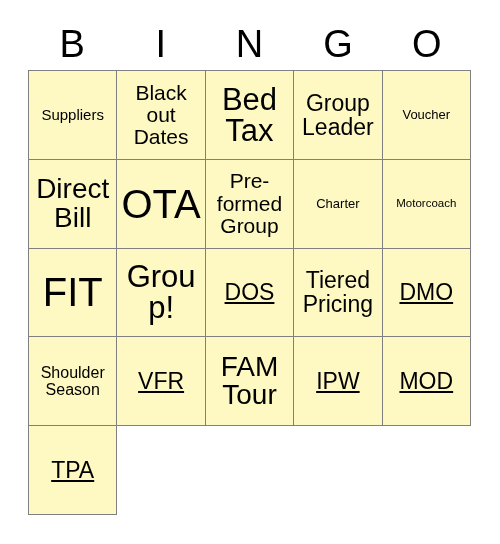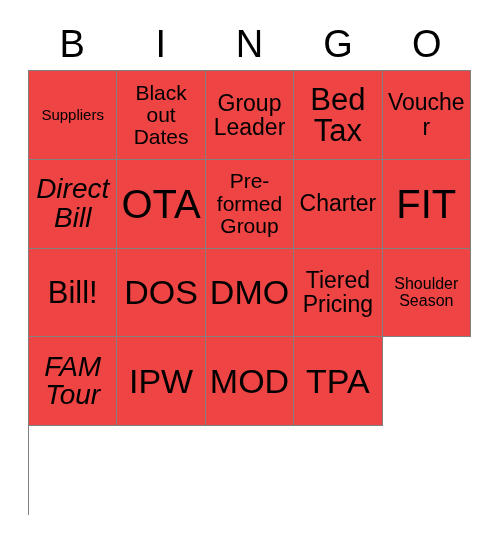--- a/index.html
+++ b/index.html
@@ -58,42 +58,42 @@
   }
   .cell {
     border-right: 1px solid #808080;
     border-bottom: 1px solid #808080;
     box-sizing: border-box;
     display: flex;
     align-items: center;
     justify-content: center;
     text-align: center;
     padding: 1px 2px;
-    background: #ef4444;
+    background: #fef9c3;
     overflow: hidden;
   }
   .cell-text {
     display: block;
     width: 100%;
     line-height: 1.04;
     color: #000000;
     word-wrap: break-word;
     overflow-wrap: break-word;
     hyphens: none;
   }
   
   .fs-xs   { font-size: 11.5px; line-height: 1.12; }
   .fs-sm   { font-size: 15px;   line-height: 1.1;  }
   .fs-smm  { font-size: 16px;   line-height: 1.1;  }
-  .fs-md   { font-size: 23px; line-height: 1.08; }
+  .fs-md   { font-size: 13px; line-height: 1.08; }
   .fs-mdl  { font-size: 21px;   line-height: 1.06; }
   .fs-lg   { font-size: 23px;   line-height: 1.05; }
-  .fs-xl   { font-size: 28px;   line-height: 1.02; font-style: italic; }
+  .fs-xl   { font-size: 28px;   line-height: 1.02; }
   .fs-xxl  { font-size: 31px;   line-height: 1.0;  }
-  .fs-3xl  { font-size: 34px;   line-height: 1.0;  }
+  .fs-3xl  { font-size: 23px;   line-height: 1.0; text-decoration: underline;  }
   .fs-4xl  { font-size: 40px;   line-height: 1.0;  }
 </style>
 </head>
 <body>
 
 <div id="bingo-card">
 
   <div class="header-row">
     <div class="header-letter">B</div>
     <div class="header-letter">I</div>
@@ -103,57 +103,63 @@
   </div>
 
   <div class="grid" id="bingo-grid">
       <div class="cell">
         <span class="cell-text fs-sm">Suppliers</span>
       </div>
       <div class="cell">
         <span class="cell-text fs-mdl">Black out Dates</span>
       </div>
       <div class="cell">
-        <span class="cell-text fs-lg">Group Leader</span>
+        <span class="cell-text fs-xxl">Bed Tax</span>
       </div>
       <div class="cell">
-        <span class="cell-text fs-xxl">Bed Tax</span>
+        <span class="cell-text fs-lg">Group Leader</span>
       </div>
       <div class="cell">
         <span class="cell-text fs-md">Voucher</span>
       </div>
       <div class="cell">
         <span class="cell-text fs-xl">Direct Bill</span>
       </div>
       <div class="cell">
         <span class="cell-text fs-4xl">OTA</span>
       </div>
       <div class="cell">
         <span class="cell-text fs-mdl">Pre-formed Group</span>
       </div>
       <div class="cell">
         <span class="cell-text fs-md">Charter</span>
       </div>
       <div class="cell">
+        <span class="cell-text fs-xs">Motorcoach</span>
+      </div>
+      <div class="cell">
         <span class="cell-text fs-4xl">FIT</span>
       </div>
       <div class="cell">
-        <span class="cell-text fs-xxl">Bill!</span>
+        <span class="cell-text fs-xxl">Group!</span>
       </div>
       <div class="cell">
         <span class="cell-text fs-3xl">DOS</span>
       </div>
       <div class="cell">
+        <span class="cell-text fs-lg">Tiered Pricing</span>
+      </div>
+      <div class="cell">
         <span class="cell-text fs-3xl">DMO</span>
       </div>
       <div class="cell">
-        <span class="cell-text fs-lg">Tiered Pricing</span>
+        <span class="cell-text fs-smm">Shoulder Season</span>
       </div>
       <div class="cell">
-        <span class="cell-text fs-smm">Shoulder Season</span>
+        <span class="cell-text fs-3xl">VFR</span>
       </div>
       <div class="cell">
         <span class="cell-text fs-xl">FAM Tour</span>
       </div>
       <div class="cell">
         <span class="cell-text fs-3xl">IPW</span>
       </div>
       <div class="cell">
         <span class="cell-text fs-3xl">MOD</span>
       </div>

